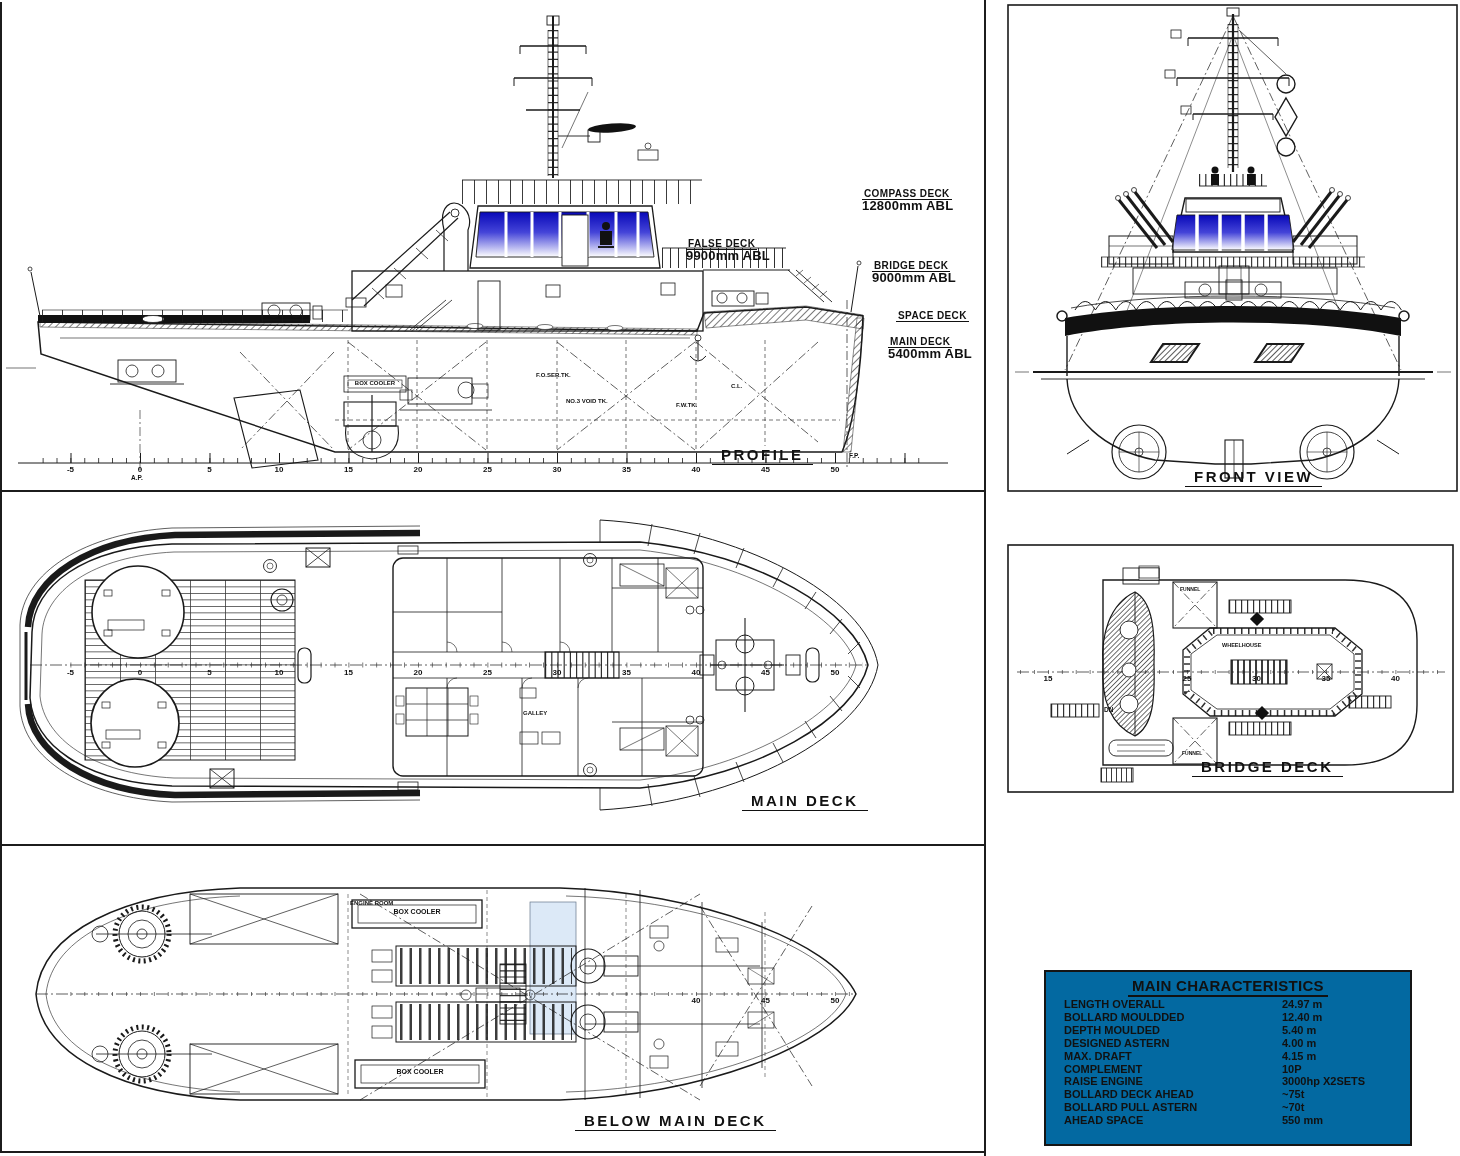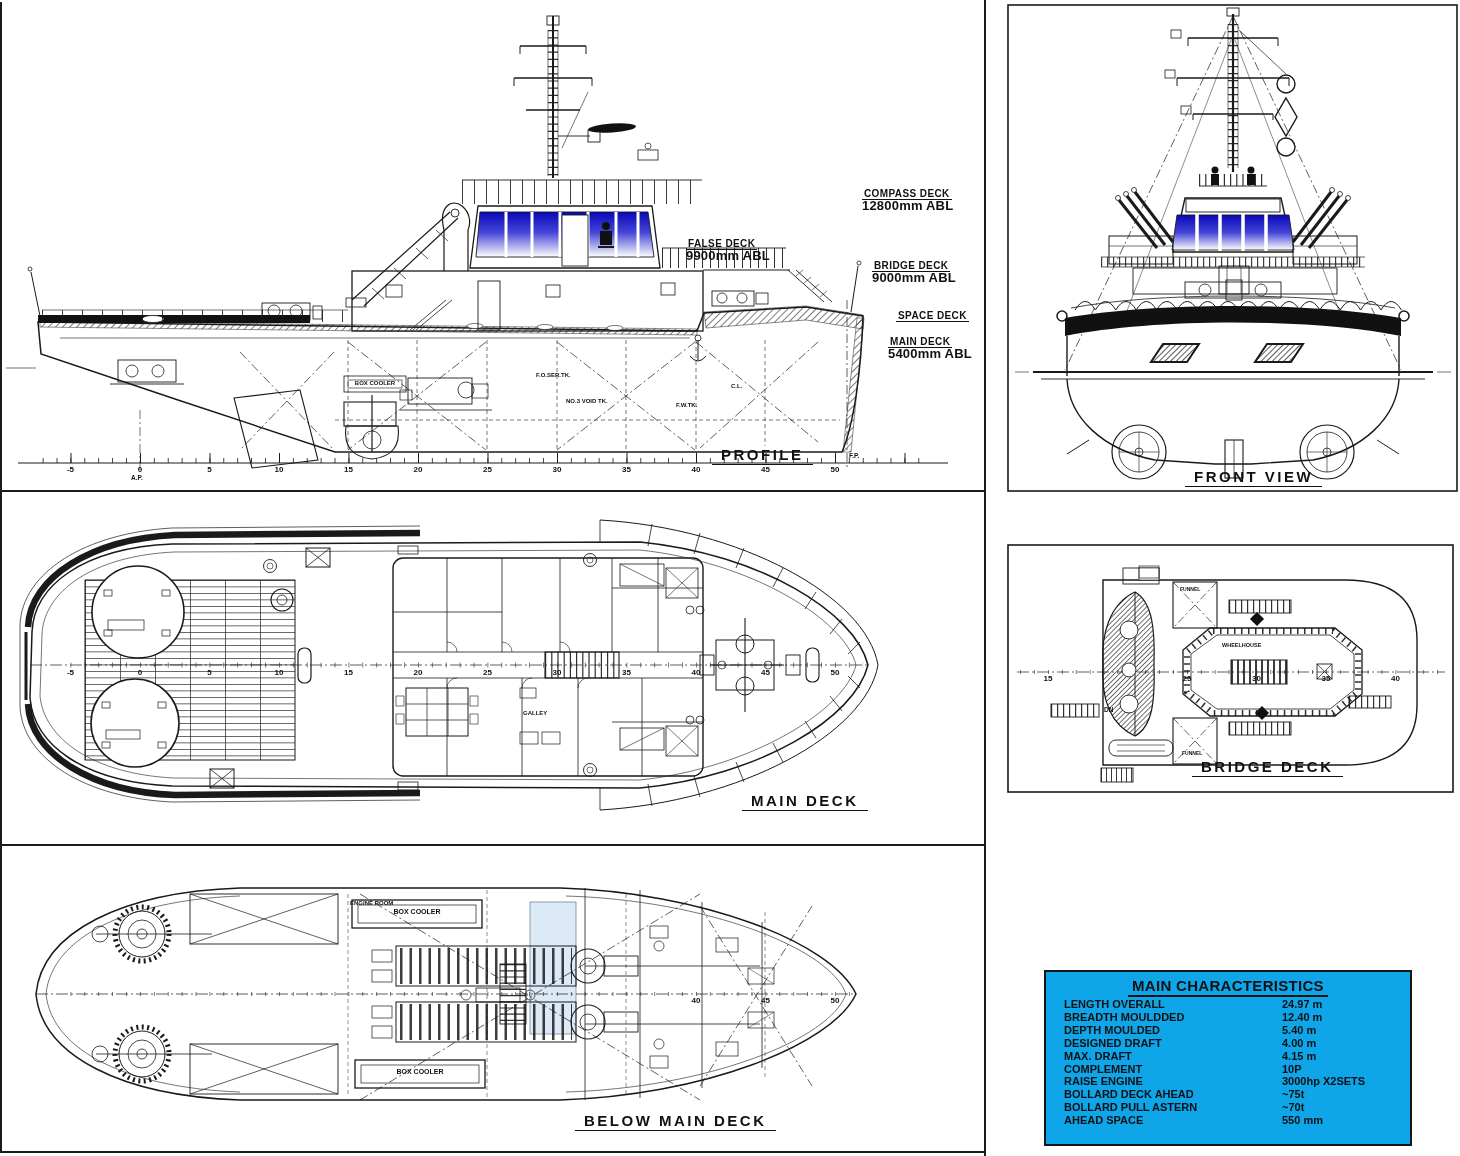--- a/index.html
+++ b/index.html
@@ -11,21 +11,21 @@
   .lbl{position:absolute;color:#111;white-space:nowrap}
   .deck-label{text-align:left;font-weight:700;font-size:10px;letter-spacing:.4px;line-height:11px}
   .deck-label .dl-name{display:inline-block;border-bottom:1.3px solid #111;padding:0 2px}
   .dl-elev{display:block;font-size:13px;font-weight:700;letter-spacing:.2px}
   .view-title{font-size:15px;font-weight:700;letter-spacing:2.5px;border-bottom:1.6px solid #111;padding:0 9px 1px}
   .scale-num{position:absolute;width:22px;text-align:center;font-size:8px;font-weight:700}
   .tiny{position:absolute;font-size:6.5px;font-weight:700;white-space:nowrap}
   .ann{position:absolute;font-size:6.5px;font-weight:700;white-space:nowrap;letter-spacing:0}
   .ann.center{text-align:center}
   .char-box{position:absolute;left:1044px;top:970px;width:368px;height:176px;
-            border:2.5px solid #151515;background:#0ea5e9;box-sizing:border-box}
+            border:2.5px solid #151515;background:#0369a1;box-sizing:border-box}
   .char-title{text-align:center;font-weight:700;font-size:15px;margin-top:5px;letter-spacing:.3px}
   .char-title span{border-bottom:2px solid #111;padding:0 4px 1px}
   .char-rows{margin:4px 0 4px 18px}
   .char-row{display:flex;font-size:11px;font-weight:700;line-height:12.9px}
   .char-label{width:218px}
 </style>
 </head>
 <body>
 
 <div class="divider" style="left:0;top:2px;width:2px;height:1150px"></div>
@@ -631,29 +631,29 @@
 <div class="char-box">
   <div class="char-title">
     <span>MAIN CHARACTERISTICS</span>
   </div>
   <div class="char-rows" id="char-rows">
       <div class="char-row">
         <span class="char-label">LENGTH OVERALL</span>
         <span class="char-value">24.97 m</span>
       </div>
       <div class="char-row">
-        <span class="char-label">BREADTH MOULDDED</span>
+        <span class="char-label">BOLLARD MOULDDED</span>
         <span class="char-value">12.40 m</span>
       </div>
       <div class="char-row">
         <span class="char-label">DEPTH MOULDED</span>
         <span class="char-value">5.40 m</span>
       </div>
       <div class="char-row">
-        <span class="char-label">DESIGNED DRAFT</span>
+        <span class="char-label">DESIGNED ASTERN</span>
         <span class="char-value">4.00 m</span>
       </div>
       <div class="char-row">
         <span class="char-label">MAX. DRAFT</span>
         <span class="char-value">4.15 m</span>
       </div>
       <div class="char-row">
         <span class="char-label">COMPLEMENT</span>
         <span class="char-value">10P</span>
       </div>

